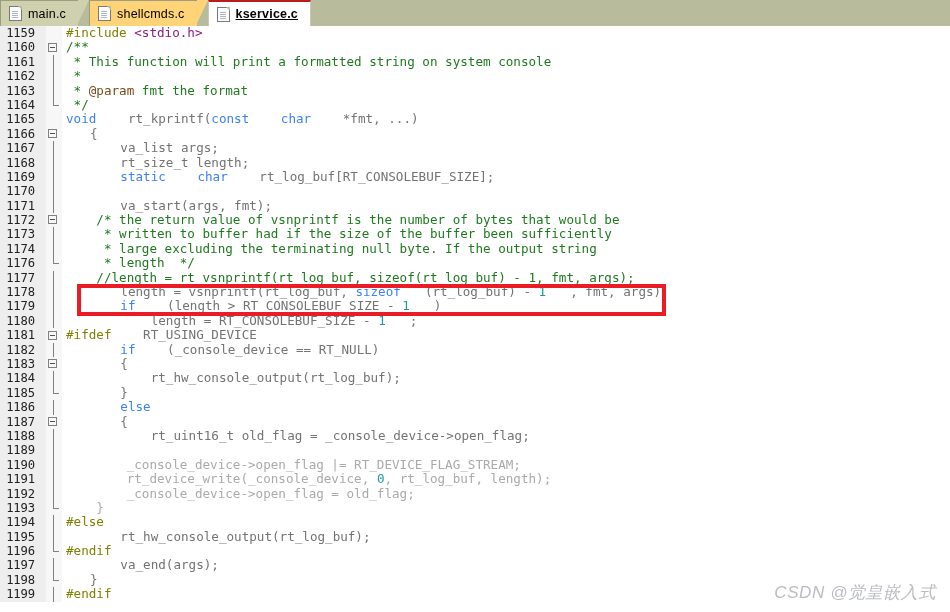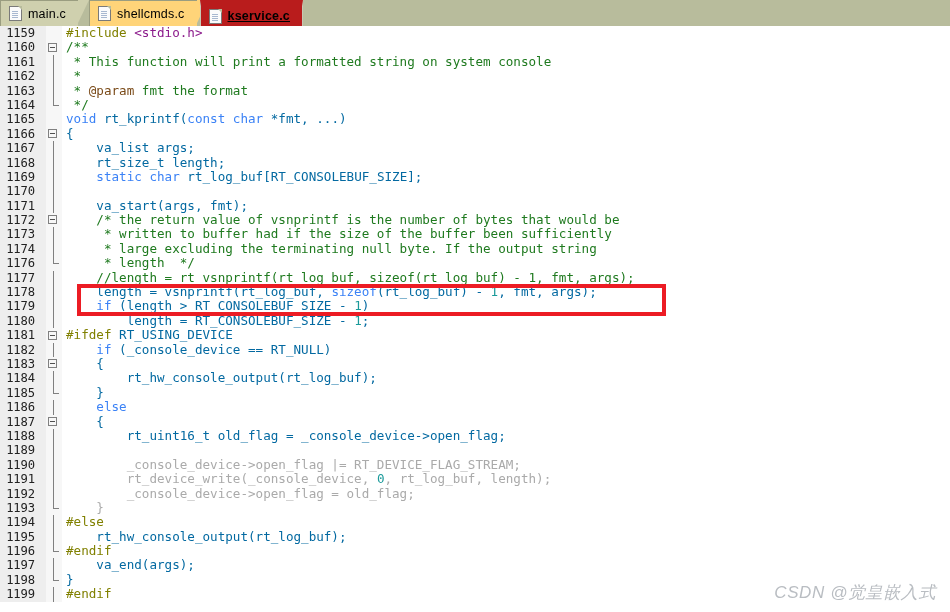--- a/index.html
+++ b/index.html
@@ -54,25 +54,25 @@
     width: 0; height: 0;
     border-style: solid;
     border-width: 0 0 23px 11px;
     border-color: transparent transparent transparent #cfd0ae;
   }
   .tab.t-main { background: #cfd0ae; }
   .tab.t-main .slant { border-left-color: #cfd0ae; }
   .tab.t-shell { background: #ffd479; margin-left: 11px; }
   .tab.t-shell .slant { border-left-color: #ffd479; }
   .tab.t-active {
-    background: #b91c1c;
-    margin-left: 3px;
+    background: #ffffff;
+    margin-left: 11px;
     height: 26px;
     margin-top: 0;
-    border-top: 6px solid #b91c1c;
+    border-top: 2px solid #b91c1c;
     border-left: 1px solid #c8c8b4;
     border-right: 1px solid #c8c8b4;
   }
   .tab-label { margin-left: 6px; letter-spacing: 0.2px; }
   .tab.t-active .tab-label {
     font-weight: bold;
     text-decoration: underline;
   }
   .doc-icon {
     width: 11px; height: 13px;
@@ -179,21 +179,21 @@
   }
 
   
   .c-cmt   { color: #1f7a1f; }
   .c-doc   { color: #7a4a18; }
   .c-kw    { color: #3b82f6; }
   .c-pp    { color: #808000; }
   .c-str   { color: #8b1a8b; }
   .c-num   { color: #1a9a9a; }
   .c-grey  { color: #aaaaaa; }
-  .c-plain { color: #0369a1; }
+  .c-plain { color: #737373; margin-left: 24px; }
 
   
   #redbox {
     position: absolute;
     left: 77px;
     top: 258px;
     width: 589px;
     height: 32px;
     border: 4px solid #ec1c24;
     box-sizing: border-box;

